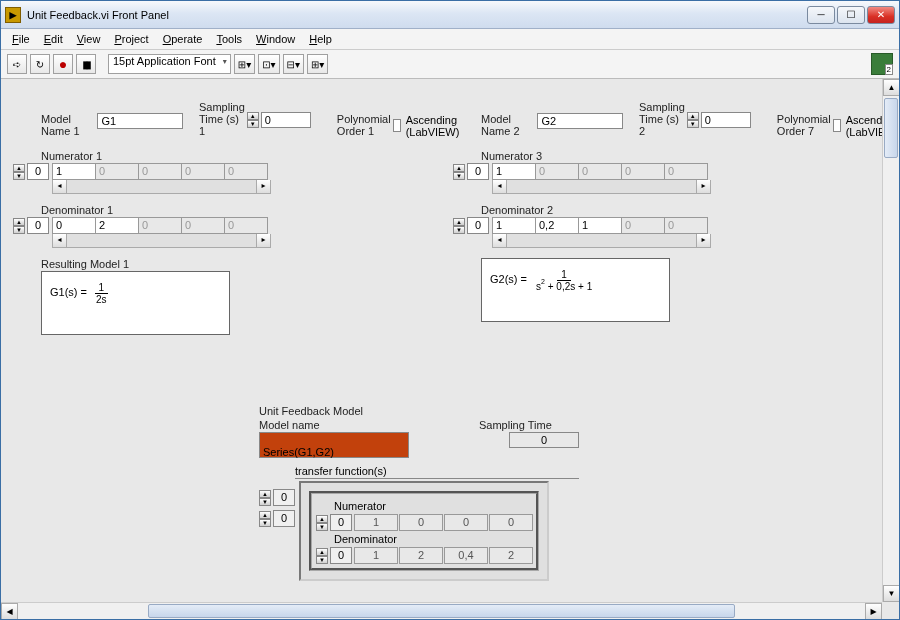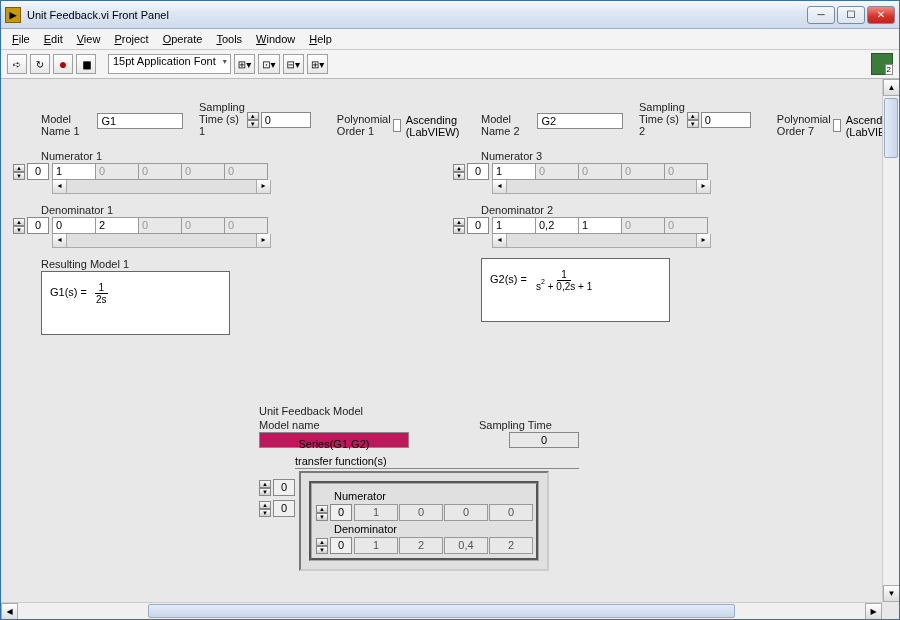--- a/index.html
+++ b/index.html
@@ -196,22 +196,22 @@
     vertical-align:middle; margin-left:2px; font-size:10px;
   }
   .frac .num { border-bottom:1px solid #000; padding:0 4px;}
   .frac .den { padding:0 4px;}
 
   .feedback-section {
     position:absolute; left:258px; top:326px; width:320px;
   }
   .fb-row { display:flex; margin-top:2px;}
   .mname-box {
-    width:150px; height:16px; background:#be185d; border:1px solid #888;
-    padding:4px 3px; line-height:14px;text-align:center;
+    width:150px; height:16px; background:#c2410c; border:1px solid #888;
+    padding:12px 3px; line-height:14px;
   }
   .stime-box {
     width:70px; height:16px; background:#e8e8e8; border:1px solid #888;
     text-align:center; line-height:14px; margin-left:30px;
   }
   .tf-label {
     border-bottom:1px solid #888; padding:1px 0;
   }
   .tf-cluster {
     border:2px inset #ccc; background:#e0e0e0; padding:8px; margin-top:2px;

